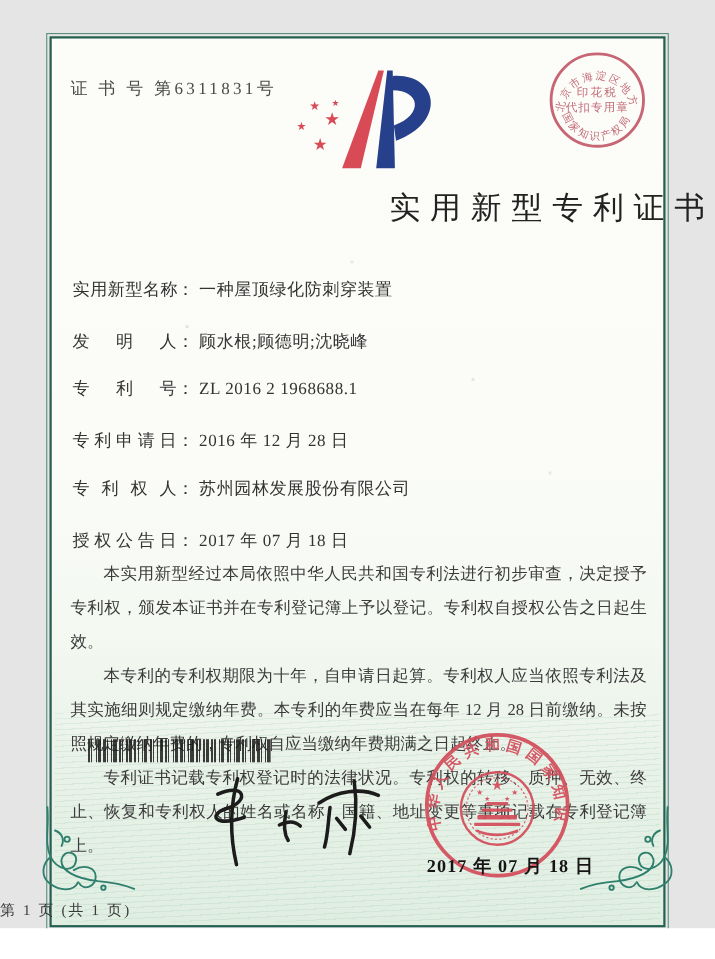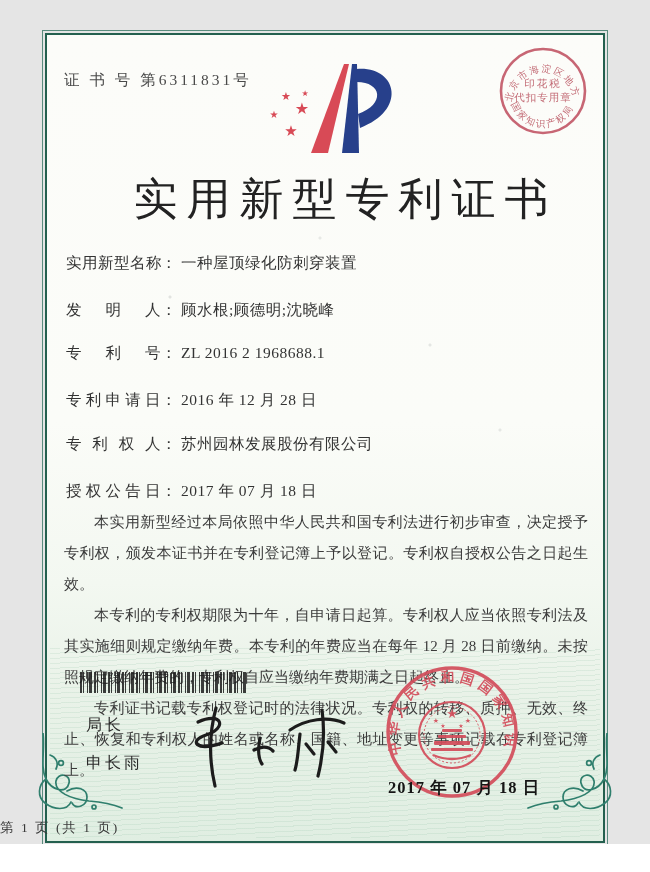--- a/index.html
+++ b/index.html
@@ -15,21 +15,21 @@
               background:repeating-linear-gradient(177deg,rgba(130,185,155,0.16) 0px,rgba(130,185,155,0.16) 1px,rgba(255,255,255,0) 1px,rgba(255,255,255,0) 5px);}
   #noise{position:absolute;inset:0;pointer-events:none;opacity:.5;
     background-image:
       radial-gradient(circle 2px at 170px 297px, #c9ccc9 0 1px, transparent 2px),
       radial-gradient(circle 2px at 430px 345px, #cfd2cf 0 1px, transparent 2px),
       radial-gradient(circle 2px at 500px 430px, #d2d5d2 0 1px, transparent 2px),
       radial-gradient(circle 2px at 96px 641px, #ccd0cc 0 1px, transparent 2px),
       radial-gradient(circle 2px at 320px 238px, #d5d8d5 0 1px, transparent 2px);}
   .abs{position:absolute;}
   #cert-no{left:64px;top:70px;font-size:15.5px;letter-spacing:3px;color:#4a4a4a;z-index:5;}
-  #title{left:0;right:0;top:170px;text-align:center;font-size:44px;font-weight:500;
+  #title{left:0;right:0;top:170px;text-align:right;font-size:28px;font-weight:500;
          letter-spacing:9px;color:#222;z-index:5;white-space:nowrap;margin-left:41px;}
   .field-row{position:absolute;left:66px;z-index:5;font-size:15.5px;color:#333;white-space:nowrap;letter-spacing:.5px;}
   .field-label{display:inline-block;width:95px;text-align:justify;text-align-last:justify;vertical-align:bottom;}
   .field-colon{margin-right:4px;}
   #body-text{left:64px;top:507px;width:524px;z-index:5;}
   #body-text p{margin:0;text-indent:2em;text-align:justify;font-size:15px;line-height:31px;color:#3b3b3b;}
   #barcode{left:80px;top:672px;width:166px;height:21px;z-index:5;opacity:.85;
     background:repeating-linear-gradient(90deg,#1c1c1c 0 2px,transparent 2px 3px,#1c1c1c 3px 4px,transparent 4px 7px,#1c1c1c 7px 8px,transparent 8px 9px,#1c1c1c 9px 12px,transparent 12px 14px);}
   #director-block{left:86px;top:706px;z-index:6;font-family:"Liberation Sans","DejaVu Sans",sans-serif;
                   font-size:16px;color:#2a2a2a;letter-spacing:3px;line-height:38px;}
@@ -109,24 +109,20 @@
   </div>
 
   <div id="body-text" class="abs">
     <p>本实用新型经过本局依照中华人民共和国专利法进行初步审查，决定授予专利权，颁发本证书并在专利登记簿上予以登记。专利权自授权公告之日起生效。</p>
     <p>本专利的专利权期限为十年，自申请日起算。专利权人应当依照专利法及其实施细则规定缴纳年费。本专利的年费应当在每年 12 月 28 日前缴纳。未按照规定缴纳年费的，专利权自应当缴纳年费期满之日起终止。</p>
     <p>专利证书记载专利权登记时的法律状况。专利权的转移、质押、无效、终止、恢复和专利权人的姓名或名称、国籍、地址变更等事项记载在专利登记簿上。</p>
   </div>
 
   <div id="barcode" class="abs"></div>
 
-  <div id="director-block" class="abs">
-    <div>局长</div>
-    <div>申长雨</div>
-  </div>
 
   <svg id="signature-svg" class="abs" width="185" height="95" viewBox="0 0 185 95">
     <g fill="none" stroke="#1c1c1c" stroke-width="3.2" stroke-linecap="round">
       <path d="M44,10 C38,32 36,58 43,88"></path>
       <path d="M26,24 C50,13 56,30 34,37 C16,43 24,54 50,45"></path>
       <path d="M88,40 C86,50 86,60 90,66"></path>
       <path d="M82,52 C90,48 96,48 101,53"></path>
       <path d="M118,32 C134,21 156,18 172,25"></path>
       <path d="M150,12 C153,34 151,58 146,78"></path>
       <path d="M128,36 C126,52 126,62 123,72"></path>

